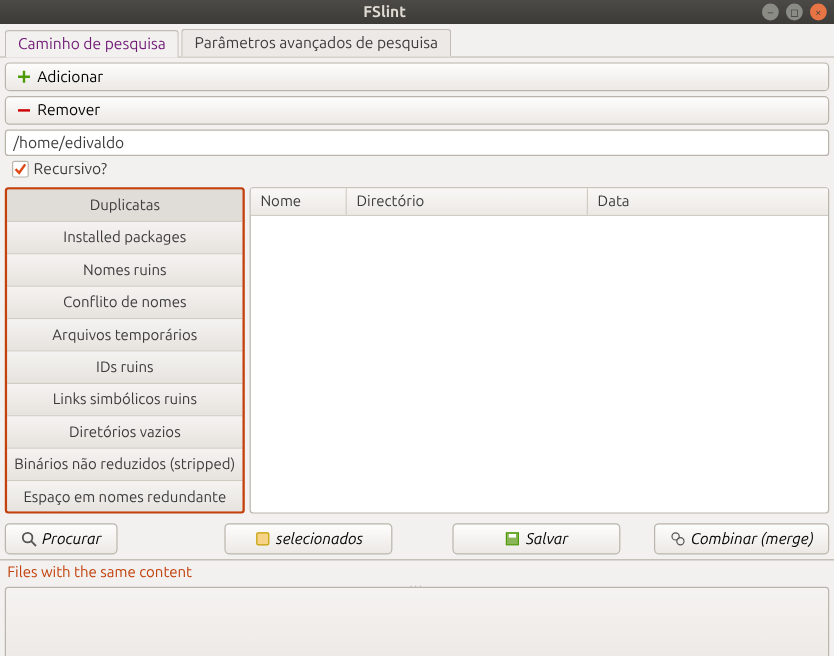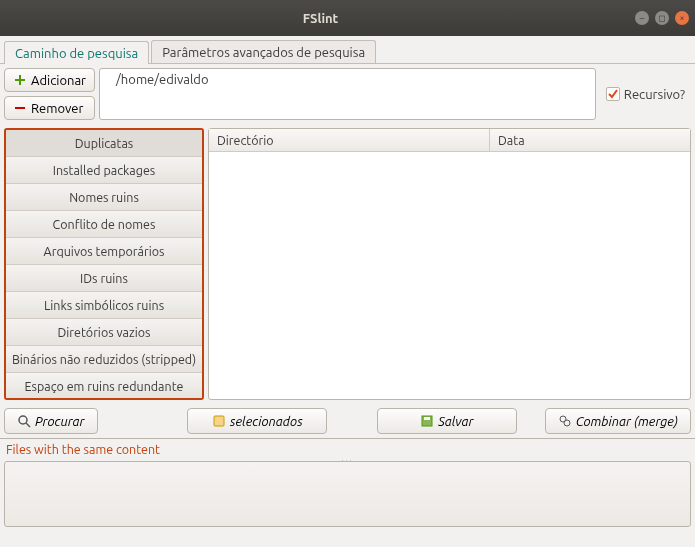--- a/index.html
+++ b/index.html
@@ -1,36 +1,36 @@
 <!DOCTYPE html>
 <html><head>
 <meta charset="utf-8">
 <style>
 * { box-sizing: border-box; margin: 0; padding: 0; font-family: "Ubuntu", "Segoe UI", sans-serif; font-size: 13px; }
 body { background: #f2f1f0; width: 695px; height: 547px; overflow: hidden; color: #3c3c3c; }
 
 
-.titlebar { background: linear-gradient(#4b4a46, #3c3b37); height: 36px; display: flex; align-items: center; padding: 0 6px; color: #dfdbd2; }
+.titlebar { background: linear-gradient(#4b4a46, #3c3b37); height: 20px; display: flex; align-items: center; padding: 0 6px; color: #dfdbd2; }
 .titlebar .title { flex: 1; text-align: center; font-weight: bold; font-size: 13px; }
 .winbtns { display: flex; gap: 6px; }
 .winbtn { width: 14px; height: 14px; border-radius: 50%; display: flex; align-items: center; justify-content: center; font-size: 9px; color: #3a3a3a; }
 .winbtn.min { background: #8b8b86; }
 .winbtn.max { background: #8b8b86; }
 .winbtn.close { background: #e77445; }
 
 
 .tabs { display: flex; padding: 4px 4px 0 4px; border-bottom: 1px solid #c2bdb6; }
 .tab { padding: 4px 10px; border: 1px solid #c2bdb6; border-bottom: none; background: #ece9e6; margin-right: 2px; border-radius: 3px 3px 0 0; cursor: pointer; }
-.tab.active { background: #f2f1f0; color: #0f766e; position: relative; top: 1px; }
+.tab.active { background: #f2f1f0; color: #701a75; position: relative; top: 1px; }
 
 
-.searchpath { display: flex; align-items: stretch; padding: 4px; gap: 4px; }
+.searchpath { display: flex; align-items: stretch; padding: 4px; gap: 4px; flex-direction: column; }
 .btncol { display: flex; flex-direction: column; gap: 4px; }
 .gbtn { background: linear-gradient(#fdfdfc, #ece9e5); border: 1px solid #bab5ab; border-radius: 4px; padding: 3px 8px; display: flex; align-items: center; gap: 4px; cursor: pointer; height: 24px; }
-.pathbox { flex: 1; background: #fff; border: 1px solid #bab5ab; border-radius: 3px; padding: 3px 16px; }
+.pathbox { flex: 1; background: #fff; border: 1px solid #bab5ab; border-radius: 3px; padding: 3px 6px; }
 .recurse { display: flex; align-items: center; gap: 4px; padding: 0 6px; }
 .chk { width: 14px; height: 14px; border: 1px solid #bab5ab; background: #fff; display: inline-flex; align-items: center; justify-content: center; border-radius: 2px; }
 .chk svg { width: 12px; height: 12px; }
 
 
 .mainarea { display: flex; padding: 4px; gap: 4px; height: 280px; }
 .catlist { width: 200px; display: flex; flex-direction: column; border: 2px solid #c2410c; border-radius: 3px; overflow: hidden; background: #ece9e5; }
 .catitem { padding: 6px 4px; text-align: center; border-bottom: 1px solid #d0ccc4; cursor: pointer; background: linear-gradient(#f5f3f1, #e6e3de); font-size: 12.5px; }
 .catitem.active { background: #e0ddd8; }
 .catitem:last-child { border-bottom: none; }
@@ -112,24 +112,25 @@
   <div class="catlist">
     <div class="catitem active">Duplicatas</div>
     <div class="catitem">Installed packages</div>
     <div class="catitem">Nomes ruins</div>
     <div class="catitem">Conflito de nomes</div>
     <div class="catitem">Arquivos temporários</div>
     <div class="catitem">IDs ruins</div>
     <div class="catitem">Links simbólicos ruins</div>
     <div class="catitem">Diretórios vazios</div>
     <div class="catitem">Binários não reduzidos (stripped)</div>
-    <div class="catitem">Espaço em ruins redundante</div>
+    <div class="catitem">Espaço em nomes redundante</div>
   </div>
   <div class="filepane">
     <div class="filehdr">
+      <div class="col nome">Nome</div>
       <div class="col dir">Directório</div>
       <div class="col data">Data</div>
     </div>
     <div class="filebody"></div>
   </div>
 </div>
 
 <div class="actionrow">
   <button class="gbtn">
     <span class="ico">

